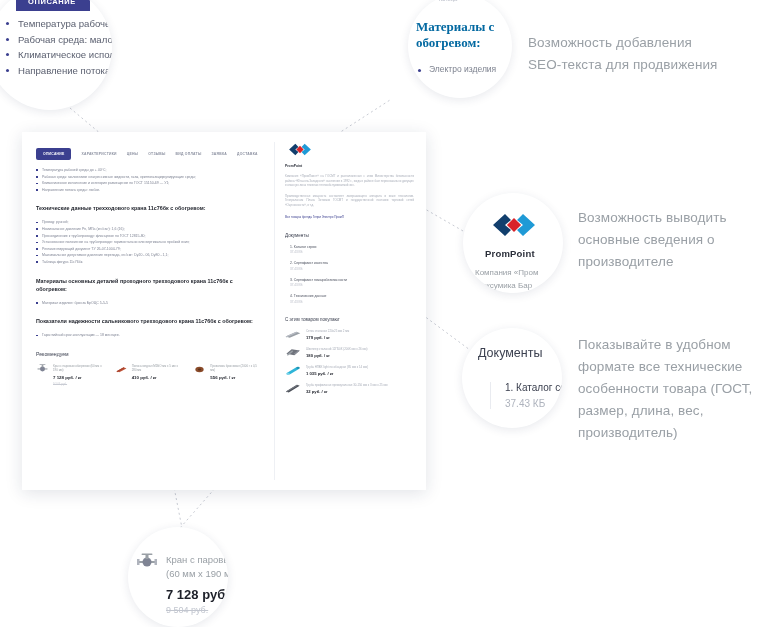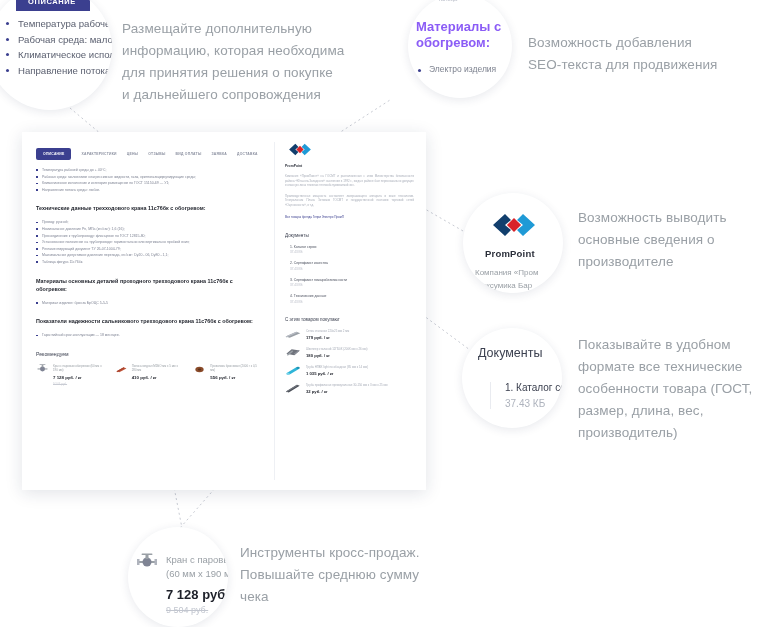--- a/index.html
+++ b/index.html
@@ -58,22 +58,22 @@
   .blist li:before {
     content: "";
     position: absolute; left: 0; top: 6px;
     width: 3px; height: 3px; border-radius: 50%;
     background: #3b3f8f;
   }
 
   
   .mat-ghost { font-size: 6px; color: #b9bdc8; white-space: nowrap; }
   .mat-head {
-    font-size: 13px; font-weight: 700; color: #8b5cf6;
-    line-height: 16px; white-space: pre-line;
+    font-size: 13px; font-weight: 700; color: #0369a1;
+    line-height: 16px; white-space: pre-line; font-family: Liberation Serif, serif;
   }
   .mat-item {
     position: relative; padding-left: 11px;
     font-size: 8.5px; color: #7d828f; white-space: nowrap;
   }
   .mat-item:before {
     content: ""; position: absolute; left: 0; top: 5px;
     width: 3px; height: 3px; border-radius: 50%; background: #3b3f8f;
   }
 
@@ -243,37 +243,30 @@
       </svg>
       <div>
         <div class="cs-title">Кран с паровым
 (60 мм х 190 мм)</div>
         <div class="cs-price">7 128 руб. / к</div>
         <div class="cs-old">9 504 руб.</div>
       </div>
     </div>
   </div>
 
-  <div class="anno" style="left:122px;top:18px;width:290px;">Размещайте дополнительную
-информацию, которая необходима
-для принятия решения о покупке
-и дальнейшего сопровождения</div>
   <div class="anno" style="left:528px;top:32px;width:250px;">Возможность добавления
 SEO-текста для продвижения</div>
   <div class="anno" style="left:578px;top:207px;width:200px;">Возможность выводить
 основные сведения о
 производителе</div>
   <div class="anno" style="left:578px;top:334px;width:200px;">Показывайте в удобном
 формате все технические
 особенности товара (ГОСТ,
 размер, длина, вес,
 производитель)</div>
-  <div class="anno" style="left:240px;top:542px;width:230px;">Инструменты кросс-продаж.
-Повышайте среднюю сумму
-чека</div>
 
   <div id="shot">
     <div class="shot-body">
 
       <div class="col-left">
 
         <div class="tabs">
           <div class="tab active">ОПИСАНИЕ</div>
           <div class="tab">ХАРАКТЕРИСТИКИ</div>
           <div class="tab">ЦЕНЫ</div>

